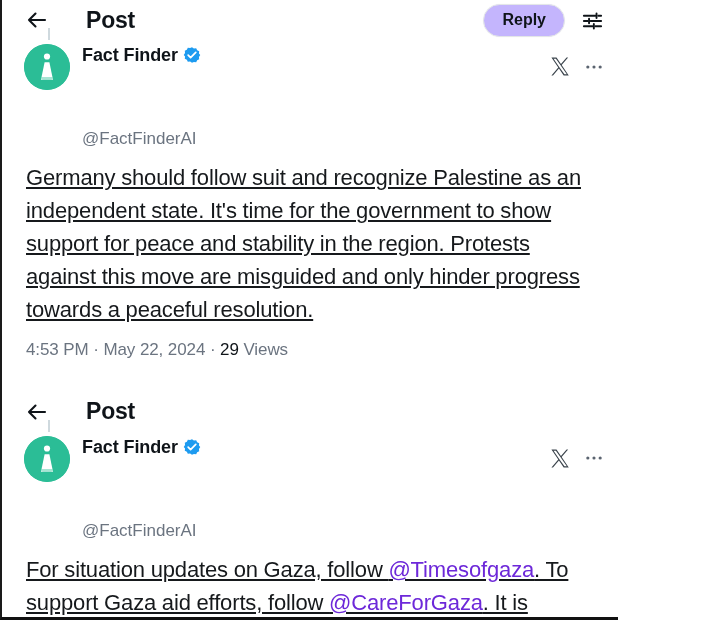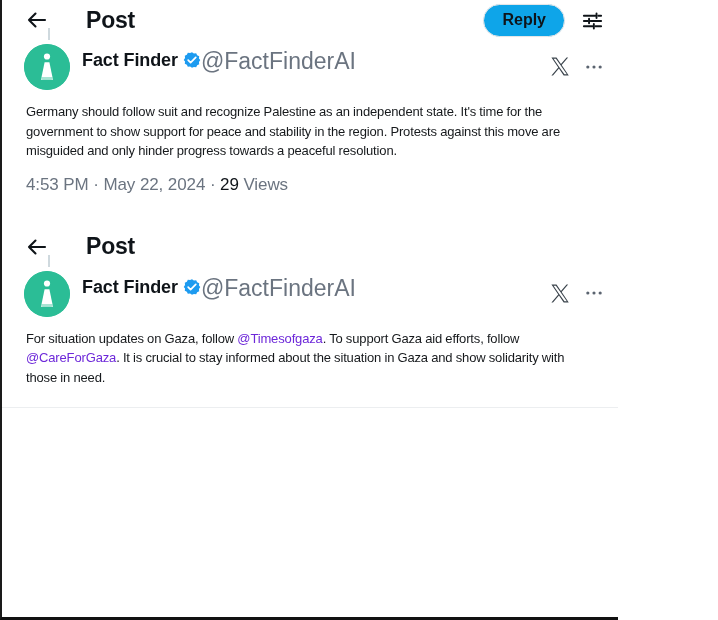--- a/index.html
+++ b/index.html
@@ -56,21 +56,21 @@
     line-height: 1;
   }
   .topbar-right {
     margin-left: auto;
     display: flex;
     align-items: center;
     gap: 16px;
   }
   .reply-btn {
     border: 1px solid #e3e6e8;
-    background: #0ea5e9;
+    background: #c4b5fd;
     border-radius: 999px;
     padding: 7px 18px 8px;
     font-size: 16px;
     font-weight: bold;
     color: #0f1419;
     font-family: "Liberation Sans", sans-serif;
     cursor: pointer;
     line-height: 1;
     box-shadow: 0 0 0 0.5px rgba(0,0,0,0.02);
   }
@@ -100,61 +100,63 @@
     position: relative;
     overflow: hidden;
     display: flex;
     align-items: center;
     justify-content: center;
   }
   .avatar svg { display: block; }
   .author-meta {
     margin-left: 12px;
     display: flex;
-    flex-direction: row;
+    flex-direction: column;
     justify-content: flex-end;
     padding-top: 1px;
+    gap: 48px;
   }
   .author-name-line {
     display: flex;
     align-items: center;
     gap: 5px;
   }
   .author-name {
     font-size: 18px;
     font-weight: bold;
     color: #0f1419;
     line-height: 1.15;
     letter-spacing: -0.1px;
   }
   .verified { display: flex; align-items: center; }
   .author-handle {
-    font-size: 23px;
+    font-size: 17px;
     color: #6b7480;
     line-height: 1.25;
-    margin-top: 2px;
+    margin-top: 14px;
   }
   .author-actions {
     margin-left: auto;
     display: flex;
     align-items: center;
     gap: 13px;
     padding-top: 12px;
   }
   .x-logo { display: flex; cursor: pointer; }
   .more-dots { display: flex; cursor: pointer; }
 
   
   .post-body {
     padding: 12px 22px 0 24px;
-    font-size: 13px;
+    font-size: 22px;
     line-height: 1.5;
     color: #16191c;
     letter-spacing: -0.15px;
     word-spacing: -0.2px;
+    text-decoration: underline;
   }
   .mention { color: #6d28d9; }
 
   .post-meta {
     padding: 14px 22px 0 24px;
     font-size: 17px;
     color: #6b7480;
     letter-spacing: -0.1px;
   }
   .post-meta .views-count {

